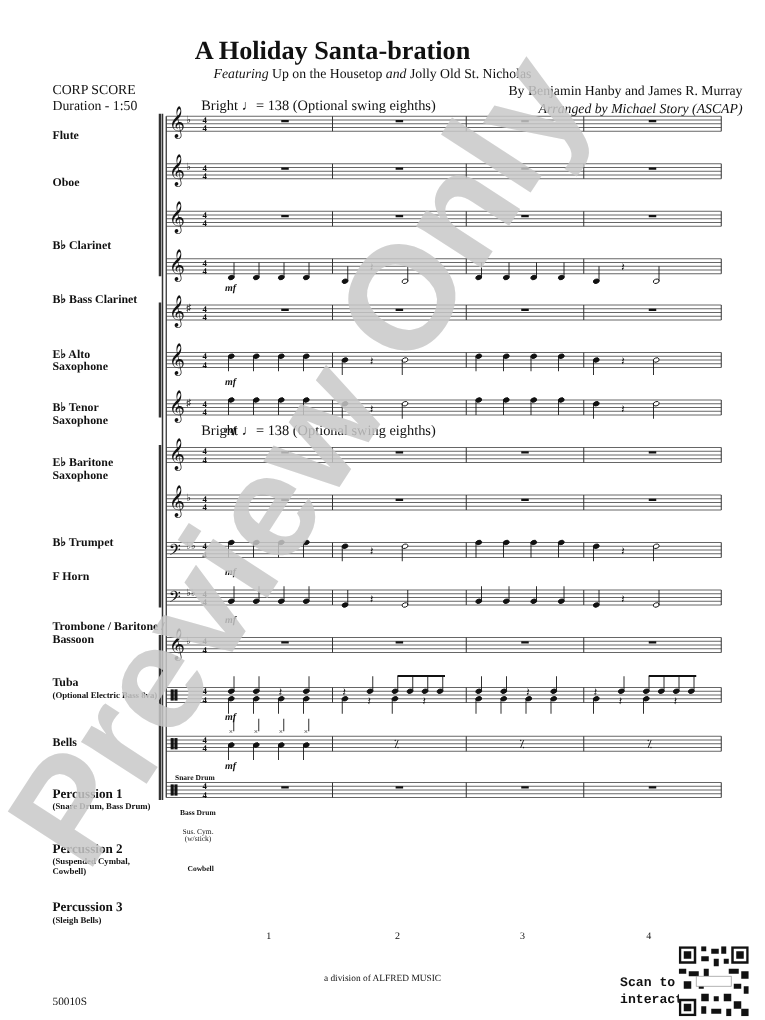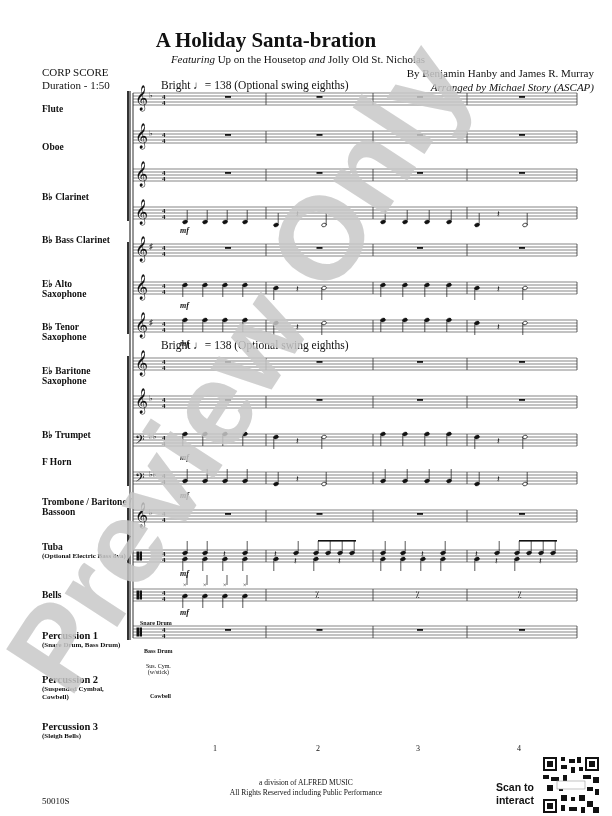--- a/index.html
+++ b/index.html
@@ -10,21 +10,21 @@
   .subtitle i { font-style:italic; }
   .fullscore { left:42px; top:66px; font-size:11px; line-height:13px; }
   .composer { right:18px; top:66px; font-size:11px; text-align:right; line-height:14px; }
   .composer .arr { font-style:italic; }
   .tempo { font-size:11.5px; font-weight:normal; }
   .inst { left:42px; font-size:9.5px; font-weight:bold; line-height:10px; }
   .inst .sub { font-size:7px; font-weight:bold; display:block; line-height:8px; }
   .mnum { font-size:8px; }
   .footer-copy { left:0; width:612px; top:778px; text-align:center; font-size:7.5px; line-height:10px; }
   .catalog { left:42px; top:796px; font-size:9px; }
-  .scan { left:496px; top:781px; font-family:Liberation Sans, sans-serif; font-size:10.5px; font-weight:bold; line-height:13px; }
+  .scan { left:496px; top:781px; font-family:Liberation Mono, monospace; font-size:10.5px; font-weight:bold; line-height:13px; }
   .qr { left:543px; top:757px; width:56px; height:56px; }
   svg.score { position:absolute; left:0; top:0; }
   .watermark { position:absolute; left:0; top:0; pointer-events:none; }
 </style>
 </head>
 <body>
 
 <div class="abs title">A Holiday Santa-bration</div>
 <div class="abs subtitle">
   <i>Featuring</i><span> Up on the Housetop </span><i>and</i><span> Jolly Old St. Nicholas</span>
@@ -562,21 +562,20 @@
     </g>
 </svg>
 
 <div class="abs mnum" style="left:213px; top:744px;">1</div>
 <div class="abs mnum" style="left:316px; top:744px;">2</div>
 <div class="abs mnum" style="left:416px; top:744px;">3</div>
 <div class="abs mnum" style="left:517px; top:744px;">4</div>
 
 <div class="abs footer-copy">
   <div>a division of ALFRED MUSIC</div>
-  <div>All Rights Reserved including Public Performance</div>
 </div>
 <div class="abs catalog">50010S</div>
 <div class="abs scan">
   <div>Scan to</div>
   <div>interact</div>
 </div>
 <svg class="abs qr" viewBox="0 0 28 28">
   <rect x="0" y="0" width="28" height="28" fill="#fff"></rect>
   <g fill="#111">
     <rect x="0" y="0" width="7" height="7"></rect>

